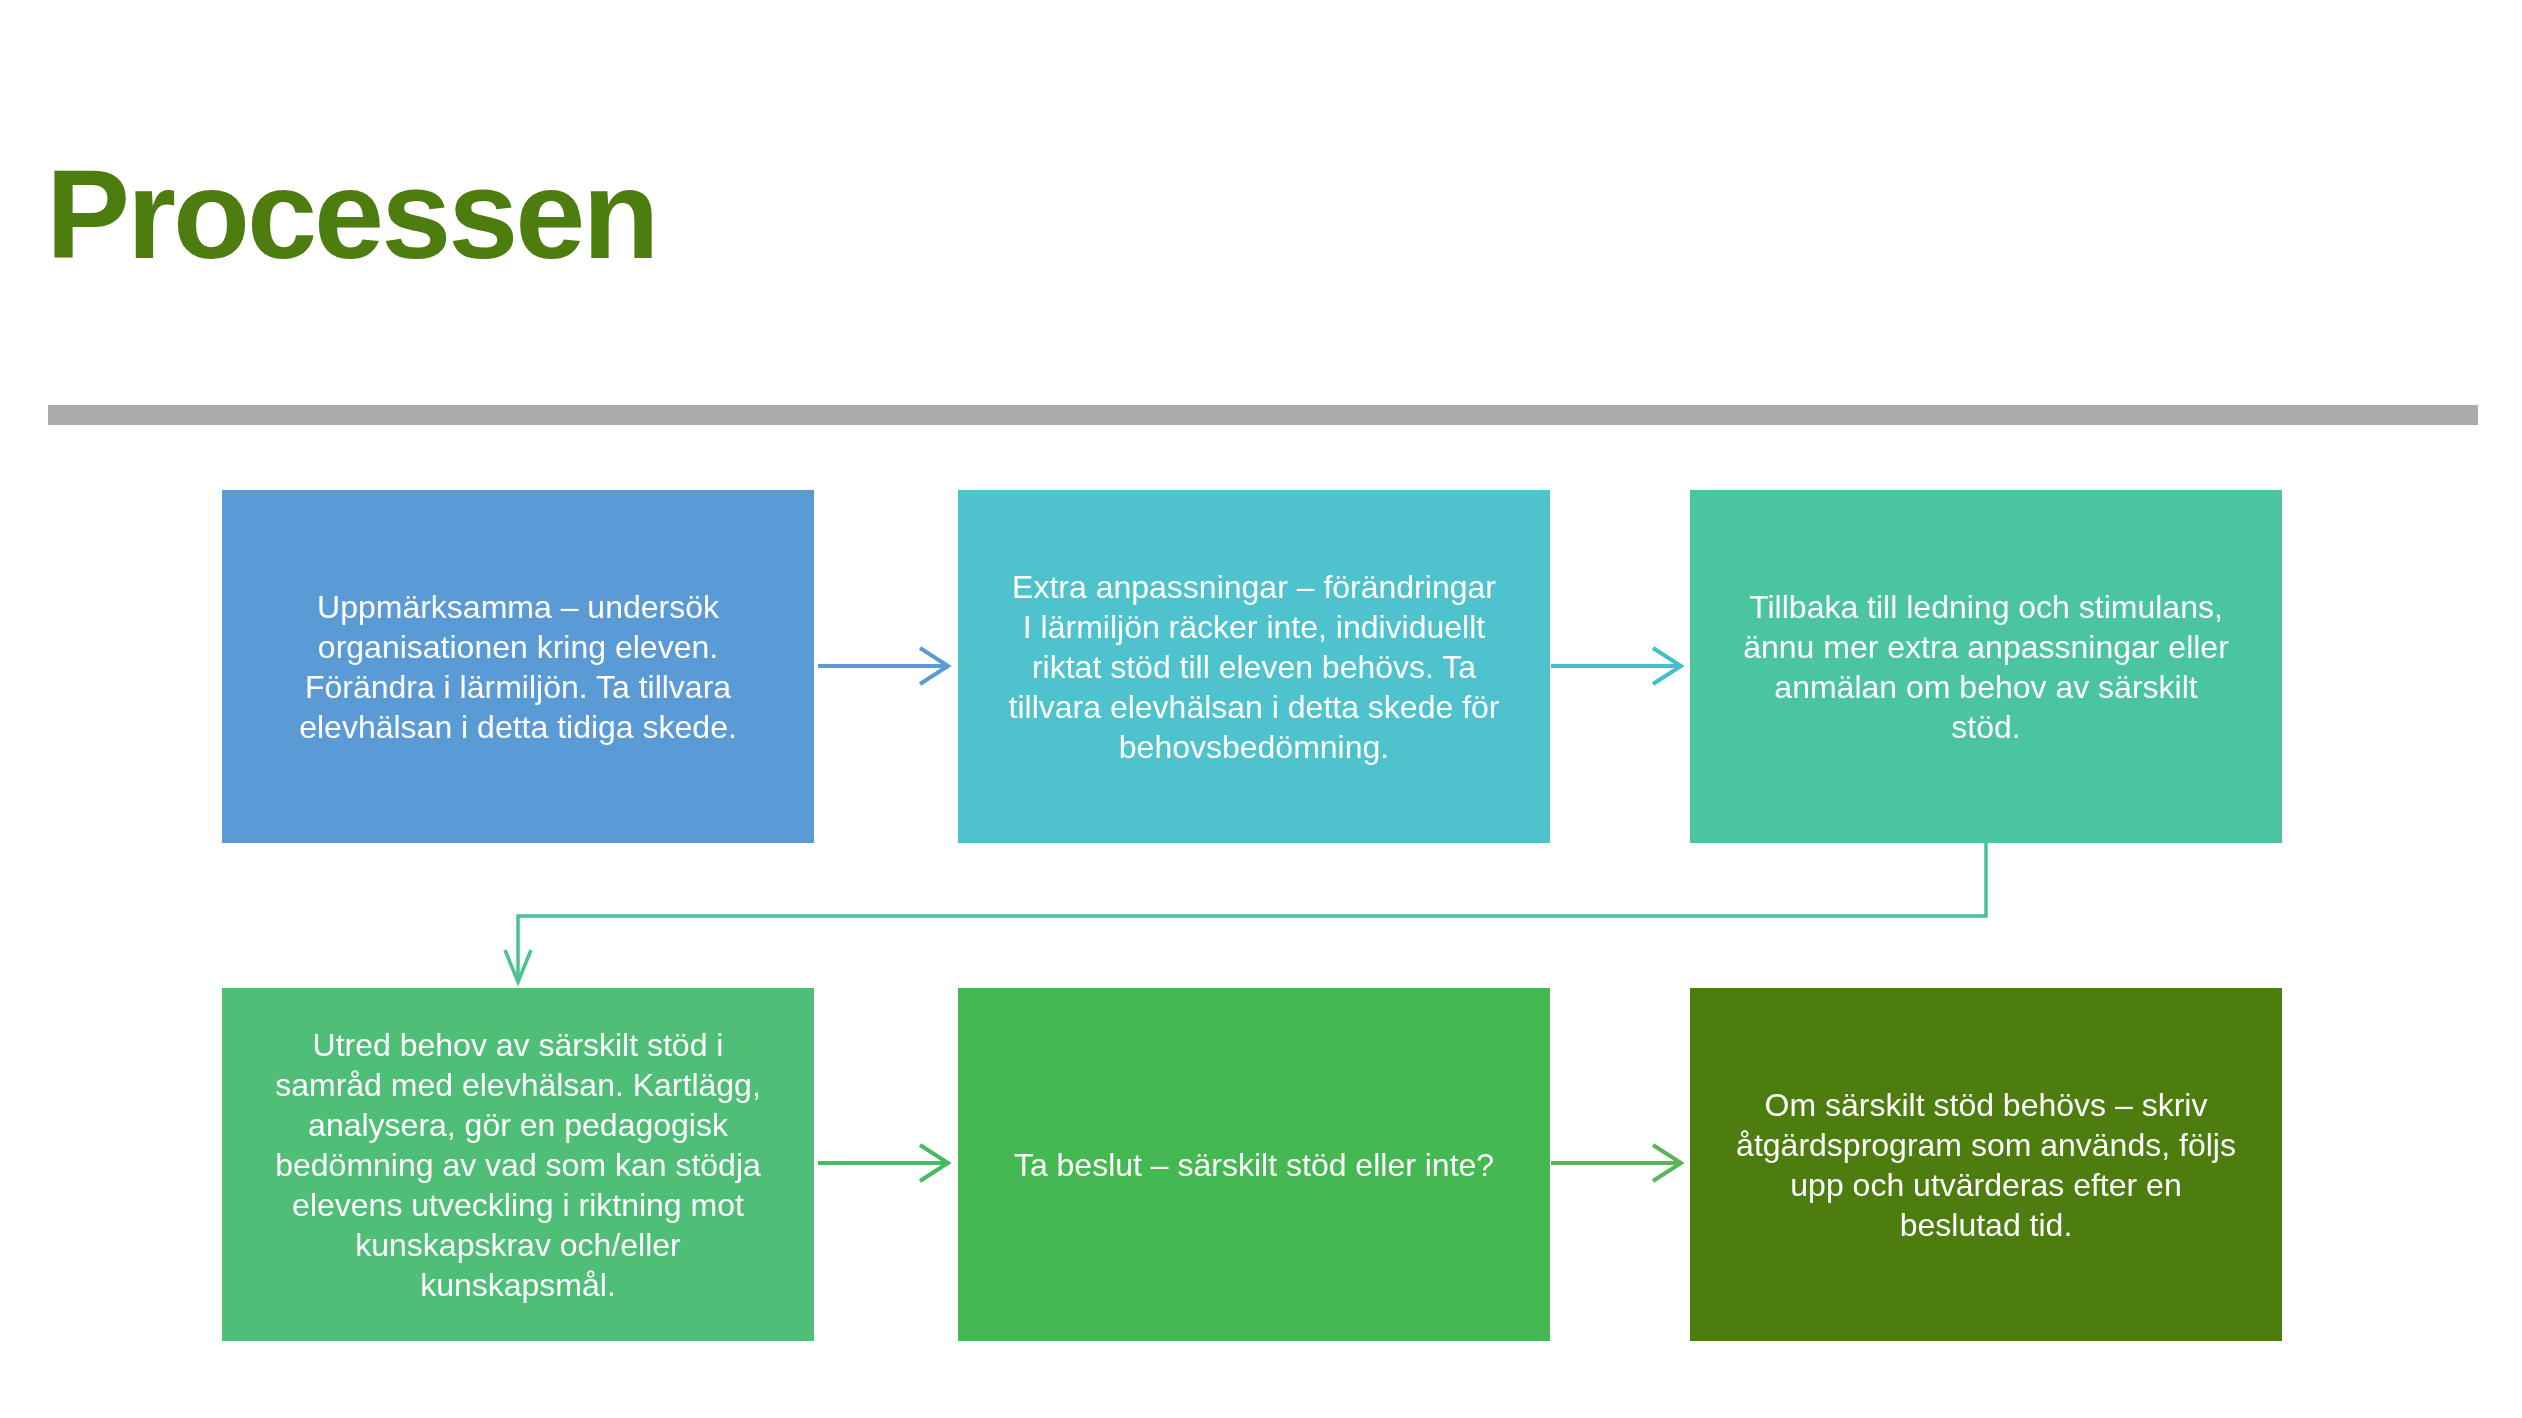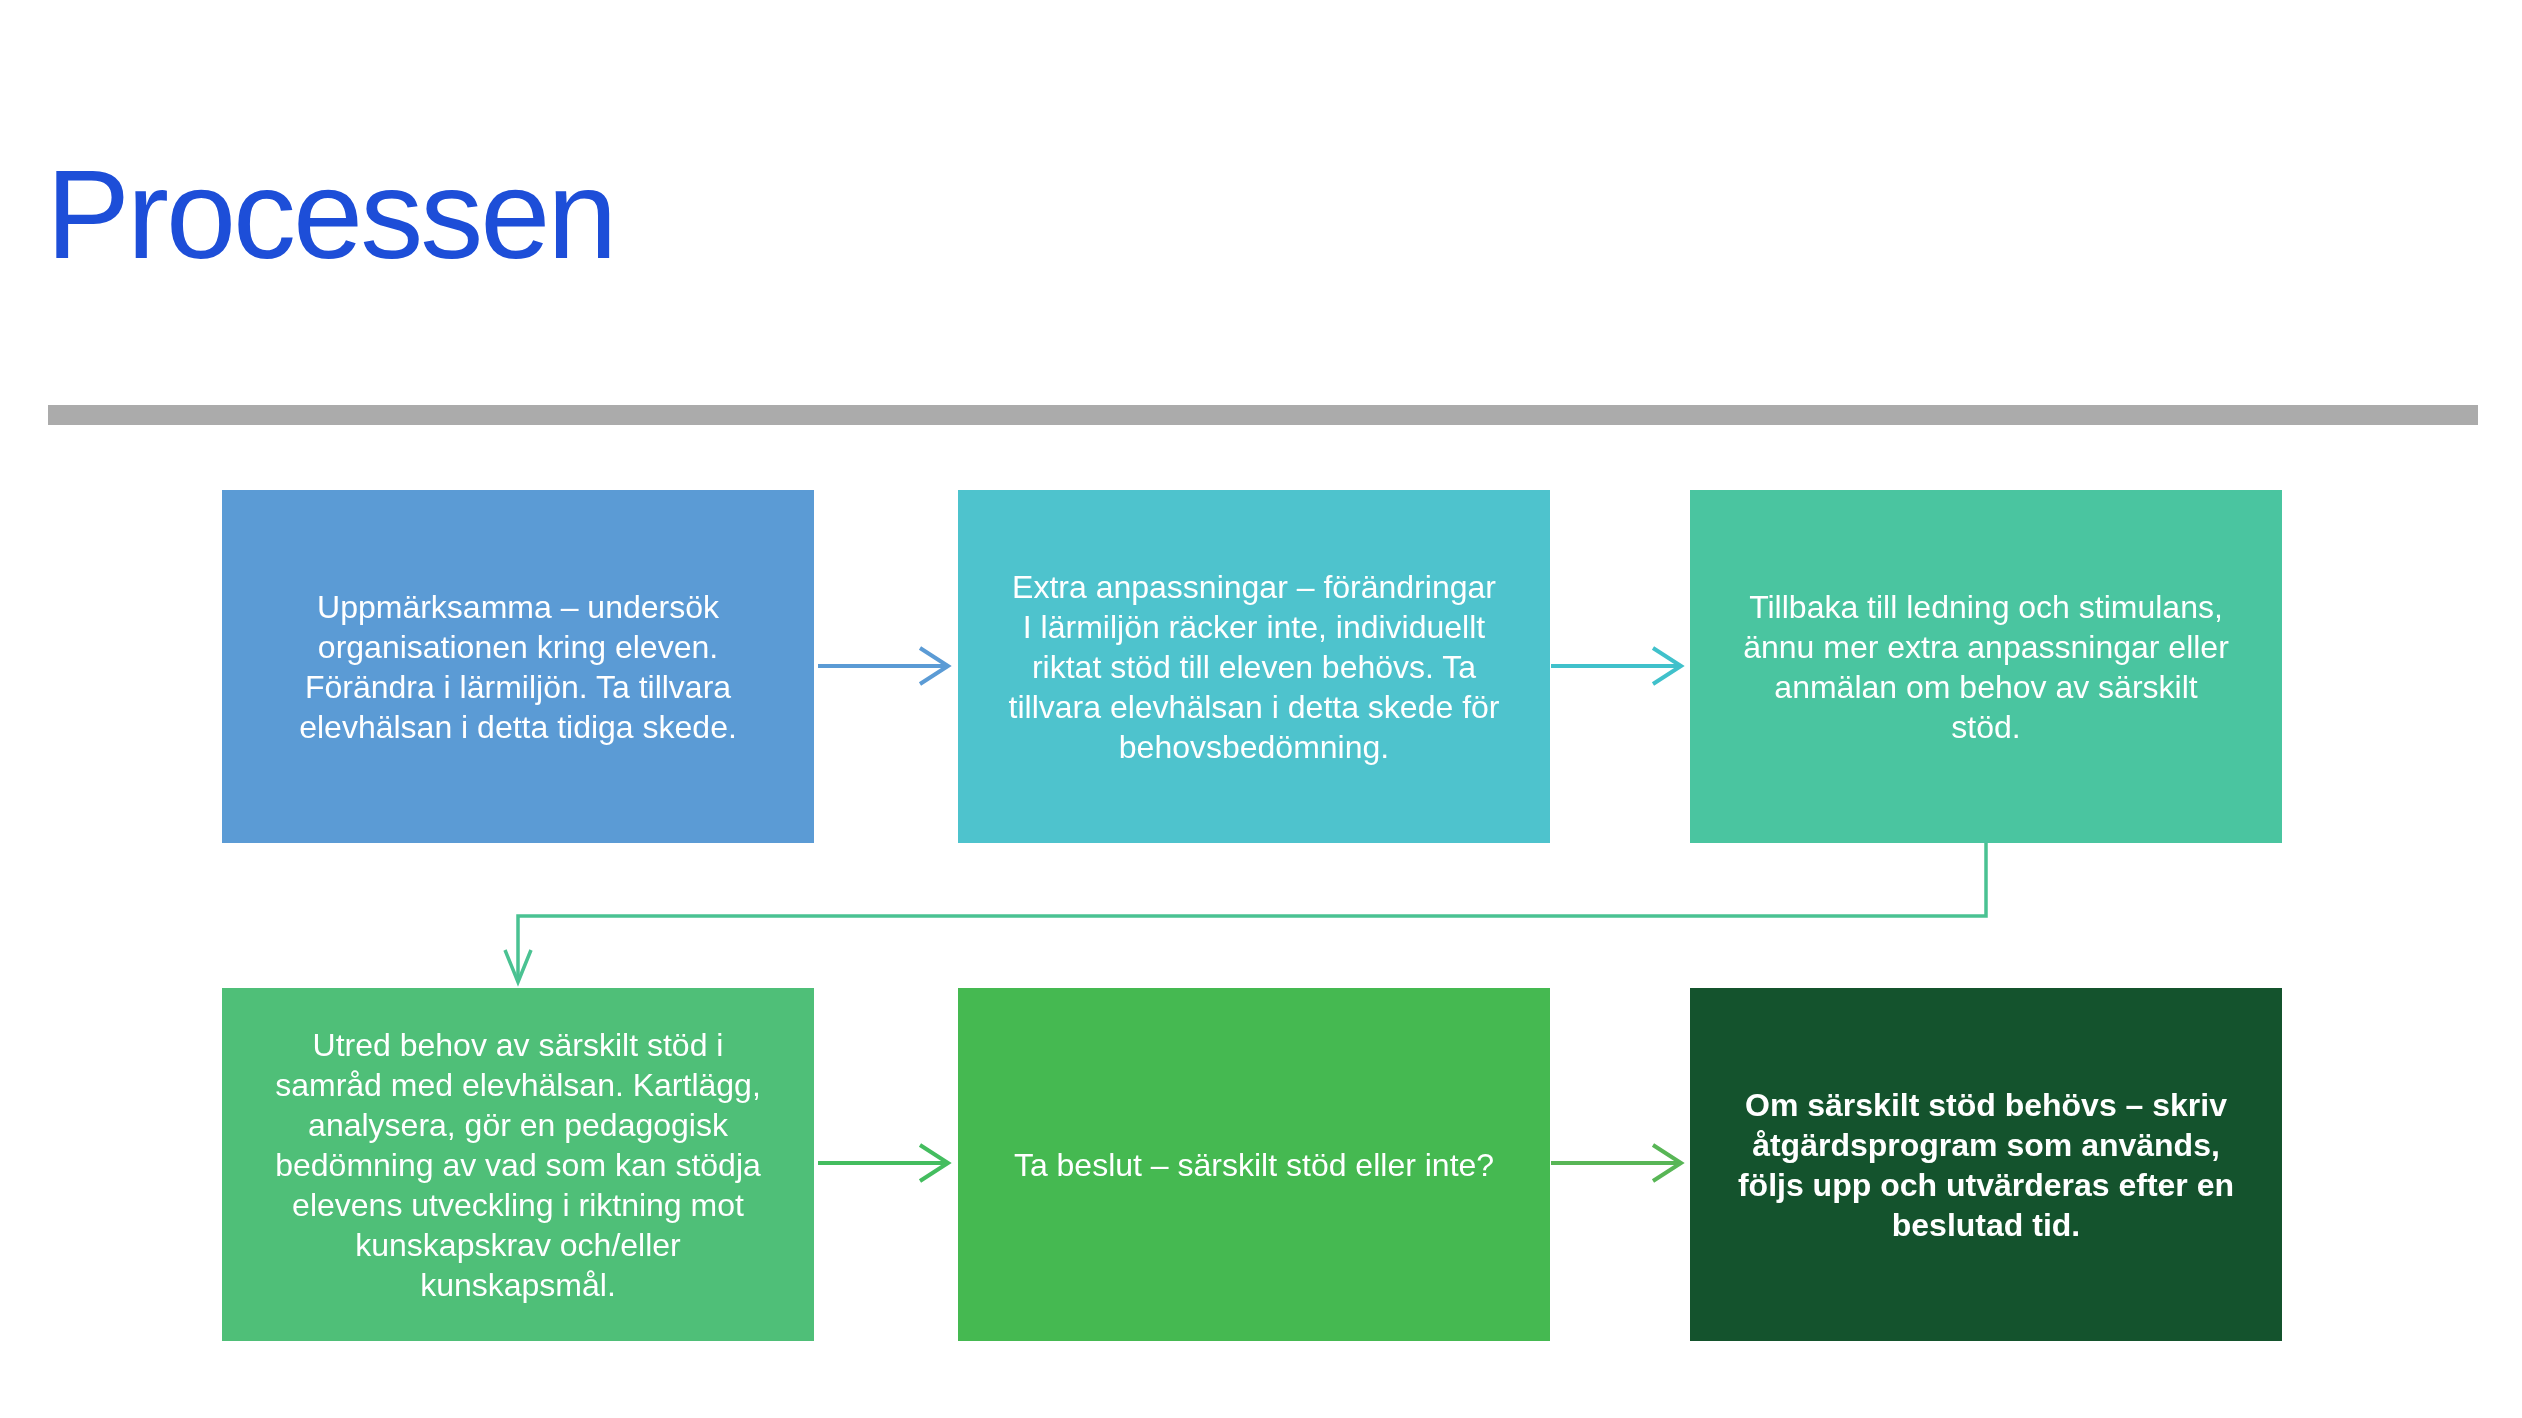--- a/index.html
+++ b/index.html
@@ -11,24 +11,24 @@
     background: #ffffff;
     overflow: hidden;
     font-family: "Liberation Sans", sans-serif;
   }
   .title {
     position: absolute;
     left: 46px;
     top: 152px;
     margin: 0;
     font-size: 126px;
-    font-weight: 400;
+    font-weight: 700;
     letter-spacing: -3px;
     line-height: 1.0;
-    color: #1d4ed8;
+    color: #4d7c0f;
     white-space: nowrap;
   }
   .divider {
     position: absolute;
     left: 48px;
     top: 405px;
     width: 2430px;
     height: 20px;
     background: #ABABAB;
   }
@@ -93,21 +93,21 @@
   </div>
 
   <div class="box row2 col2" style="background-color: rgb(69, 185, 81); color: rgb(255, 255, 255);">
     <span>Ta beslut – särskilt stöd eller inte?</span>
   </div>
 
   <div class="box row2 col1" style="background-color: rgb(79, 191, 120); color: rgb(255, 255, 255);">
     <span>Utred behov av särskilt stöd i samråd med elevhälsan. Kartlägg, analysera, gör en pedagogisk bedömning av vad som kan stödja elevens utveckling i riktning mot kunskapskrav och/eller kunskapsmål.</span>
   </div>
 
-  <div class="box row2 col3" style="background-color: #14532d; color: rgb(255, 255, 255); font-weight: bold;">
+  <div class="box row2 col3" style="background-color: #4d7c0f; color: rgb(255, 255, 255);">
     <span>Om särskilt stöd behövs – skriv åtgärdsprogram som används, följs upp och utvärderas efter en beslutad tid.</span>
   </div>
 
   <svg id="arrow-1" class="arrow-h" viewBox="0 0 140 44" style="color: rgb(91, 155, 213);">
     <line x1="2" y1="22" x2="130" y2="22" stroke="currentColor" stroke-width="4"></line>
     <polyline points="104,4 132,22 104,40" fill="none" stroke="currentColor" stroke-width="4"></polyline>
   </svg>
 
   <svg id="arrow-2" class="arrow-h" viewBox="0 0 140 44" style="color: rgb(64, 193, 203);">
     <line x1="2" y1="22" x2="130" y2="22" stroke="currentColor" stroke-width="4"></line>

